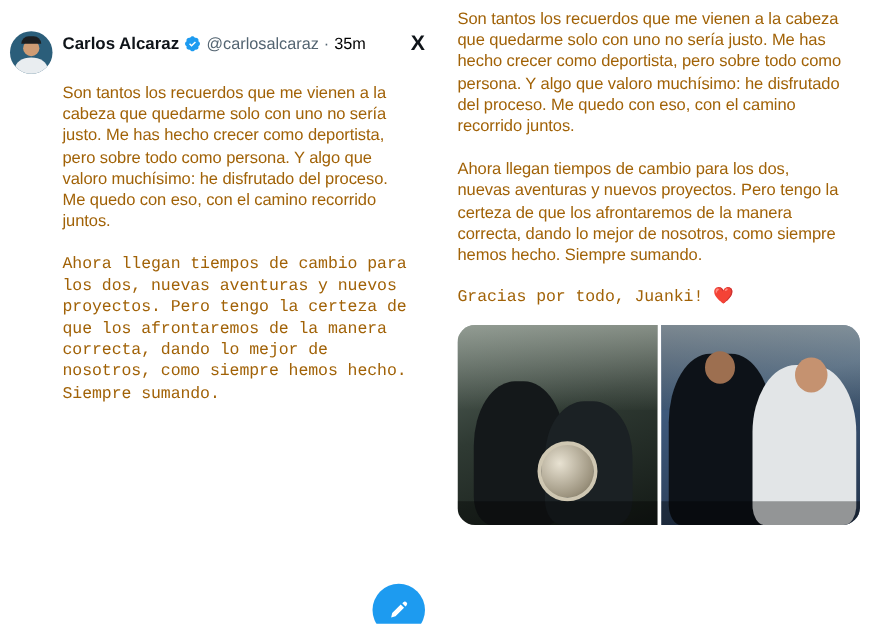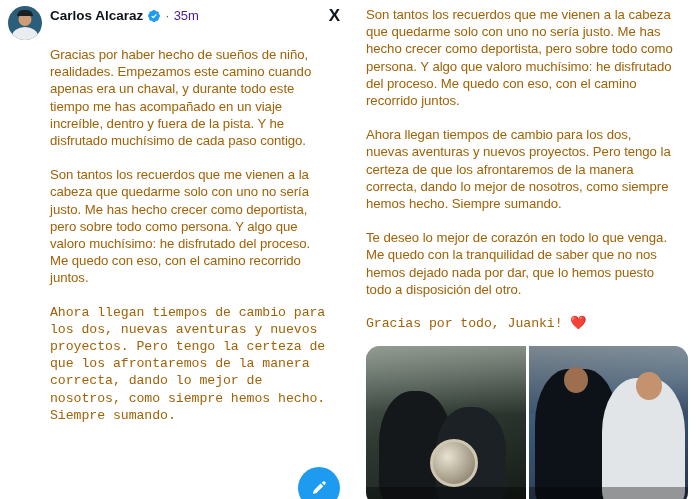--- a/index.html
+++ b/index.html
@@ -33,20 +33,21 @@
     width: 348px;
     padding: 6px 12px 0 14px;
   }
 
   
   .tweet-header {
     display: flex;
     flex-direction: row;
     align-items: flex-start;
     gap: 8px;
+    margin-top: 19px;
   }
   .avatar {
     width: 34px;
     height: 34px;
     border-radius: 50%;
     flex: 0 0 34px;
     background: #2b5e7a;
     position: relative;
     overflow: hidden;
   }
@@ -109,21 +110,21 @@
     font-size: 13px;
     color: #536471;
     white-space: nowrap;
   }
   .sep {
     font-size: 13px;
     color: #536471;
   }
   .timestamp {
     font-size: 13px;
-    color: #4c1d95;
+    color: #000000;
   }
   .x-logo {
     margin-left: auto;
     font-size: 17px;
     font-weight: bold;
     line-height: 17px;
     color: #0f1419;
     padding-right: 2px;
     flex: 0 0 auto;
   }
@@ -254,46 +255,45 @@
 
       <div class="header-text">
         <div class="name-row">
           <span class="display-name">Carlos Alcaraz</span>
           <span class="verified">
             <svg class="verified" viewBox="0 0 24 24" aria-hidden="true">
               <path fill="#1d9bf0" d="M22.25 12c0-1.43-.88-2.67-2.19-3.34.46-1.39.2-2.9-.81-3.91s-2.52-1.27-3.91-.81C14.67 2.63 13.43 1.75 12 1.75s-2.67.88-3.34 2.19c-1.39-.46-2.9-.2-3.91.81s-1.27 2.52-.81 3.91C2.63 9.33 1.75 10.57 1.75 12s.88 2.67 2.19 3.34c-.46 1.39-.2 2.9.81 3.91s2.52 1.27 3.91.81c.67 1.31 1.91 2.19 3.34 2.19s2.67-.88 3.34-2.19c1.39.46 2.9.2 3.91-.81s1.27-2.52.81-3.91c1.31-.67 2.19-1.91 2.19-3.34z"></path>
               <path fill="#ffffff" d="M10.67 16.25l-3.42-3.42 1.41-1.41 2.01 2.01 4.67-4.67 1.41 1.41-6.08 6.08z"></path>
             </svg>
           </span>
+          <span class="handle">@carlosalcaraz</span>
           <span class="sep">·</span>
           <span class="timestamp">35m</span>
           <span class="x-logo">X</span>
         </div>
       </div>
     </div>
 
     <div class="tweet-body">
-      <p class="para">Gracias por haber hecho de sueños de niño, realidades. Empezamos este camino cuando apenas era un chaval, y durante todo este tiempo me has acompañado en un viaje increíble, dentro y fuera de la pista. Y he disfrutado muchísimo de cada paso contigo.</p>
       <p class="para">Son tantos los recuerdos que me vienen a la cabeza que quedarme solo con uno no sería justo. Me has hecho crecer como deportista, pero sobre todo como persona. Y algo que valoro muchísimo: he disfrutado del proceso. Me quedo con eso, con el camino recorrido juntos.</p>
       <p class="para">Ahora llegan tiempos de cambio para los dos, nuevas aventuras y nuevos proyectos. Pero tengo la certeza de que los afrontaremos de la manera correcta, dando lo mejor de nosotros, como siempre hemos hecho. Siempre sumando.</p>
     </div>
 
     <button class="compose-btn">
       <svg width="20" height="20" viewBox="0 0 24 24" aria-hidden="true">
         <path fill="#ffffff" d="M19.4 4.6a2.1 2.1 0 0 0-3 0l-1 1 3 3 1-1a2.1 2.1 0 0 0 0-3zM13.9 6.7l-8.2 8.2-1 4.2 4.2-1 8.2-8.2-3.2-3.2z"></path>
       </svg>
     </button>
   </div>
 
   <div class="col col-right">
 
     <div class="tweet-body">
       <p class="para">Son tantos los recuerdos que me vienen a la cabeza que quedarme solo con uno no sería justo. Me has hecho crecer como deportista, pero sobre todo como persona. Y algo que valoro muchísimo: he disfrutado del proceso. Me quedo con eso, con el camino recorrido juntos.</p>
       <p class="para">Ahora llegan tiempos de cambio para los dos, nuevas aventuras y nuevos proyectos. Pero tengo la certeza de que los afrontaremos de la manera correcta, dando lo mejor de nosotros, como siempre hemos hecho. Siempre sumando.</p>
-      <p class="para">Te deseo lo mejor de corazón en todo lo que venga. Me quedo con la tranquilidad de saber que no nos hemos dejado nada por dar, que lo hemos puesto todo a disposición del otro.</p>
       <p class="para">Gracias por todo, Juanki! ❤️</p>
     </div>
 
     <div class="photos">
       <div class="photo photo-left">
         <div class="p-crowd"></div>
         <div class="p-person pl-1"></div>
         <div class="p-person pl-2"></div>
         <div class="trophy"></div>
         <div class="p-floor"></div>

